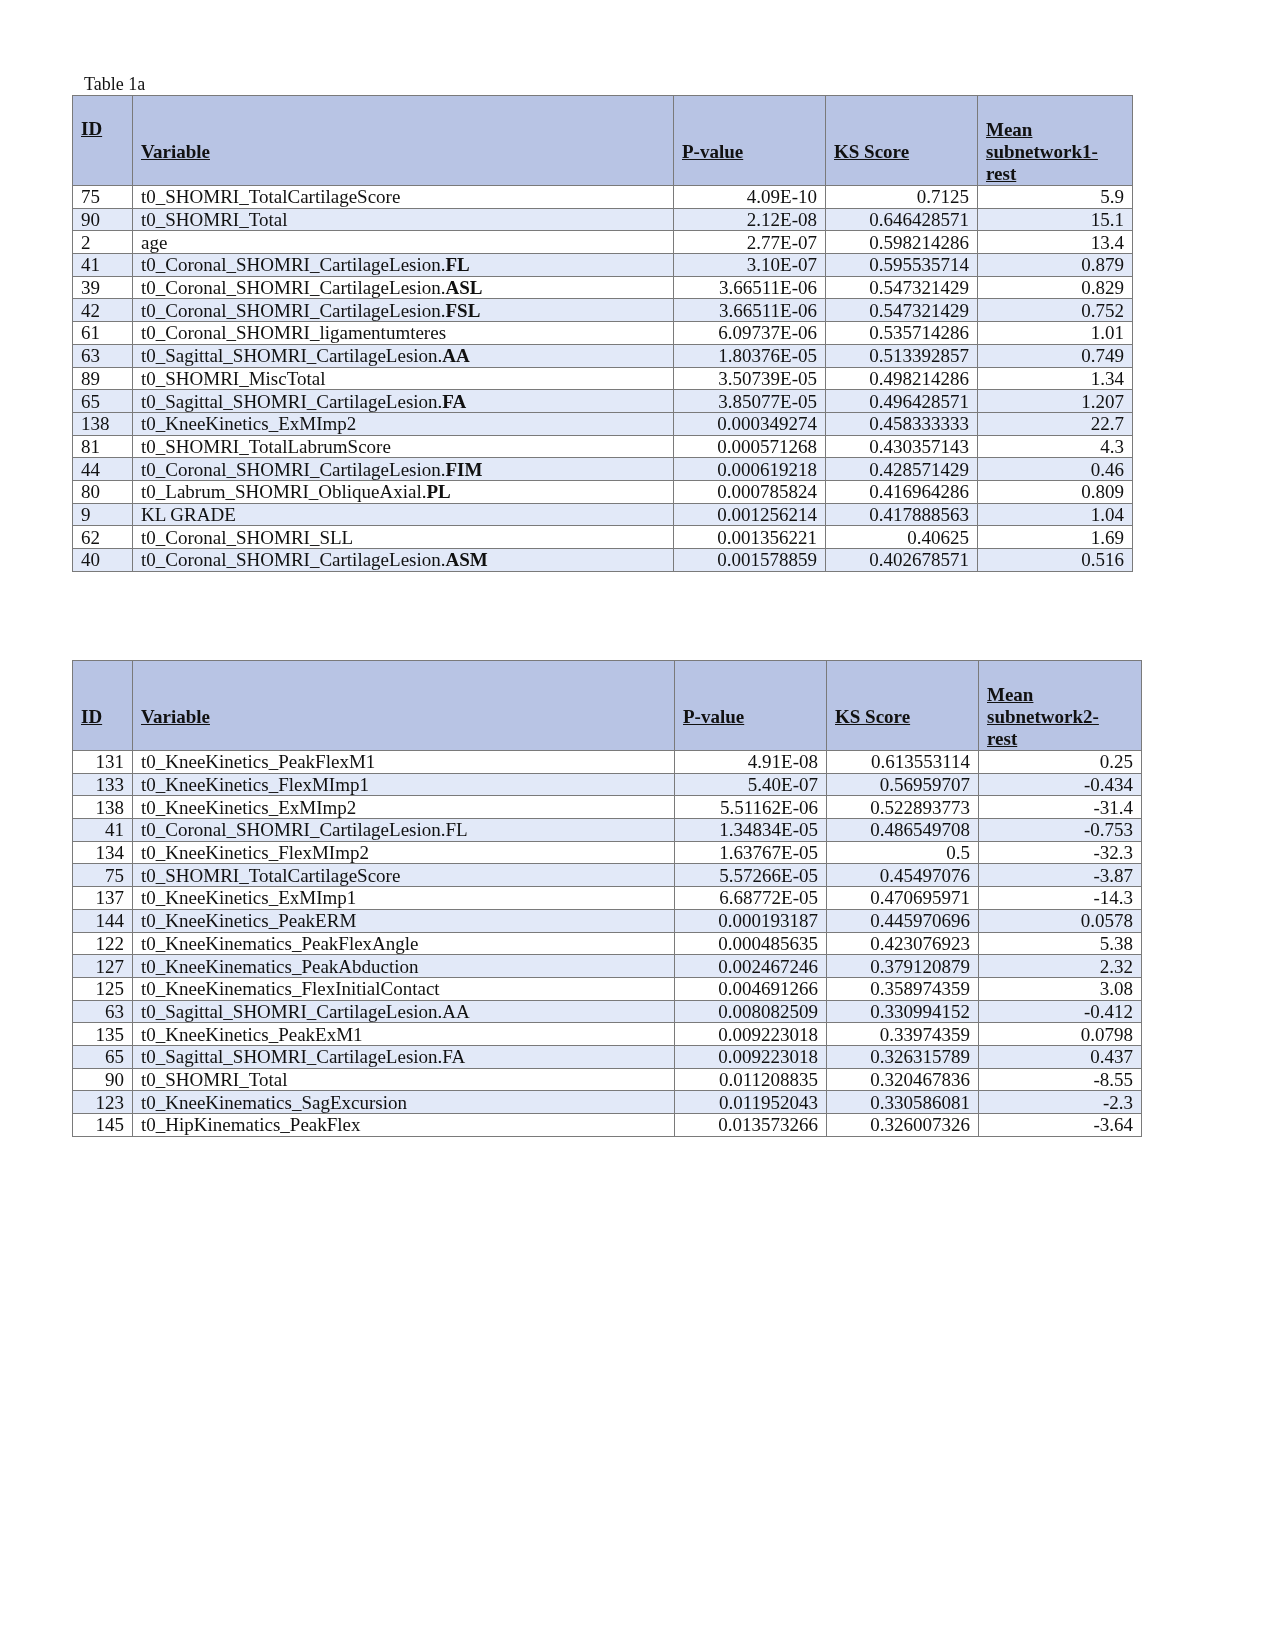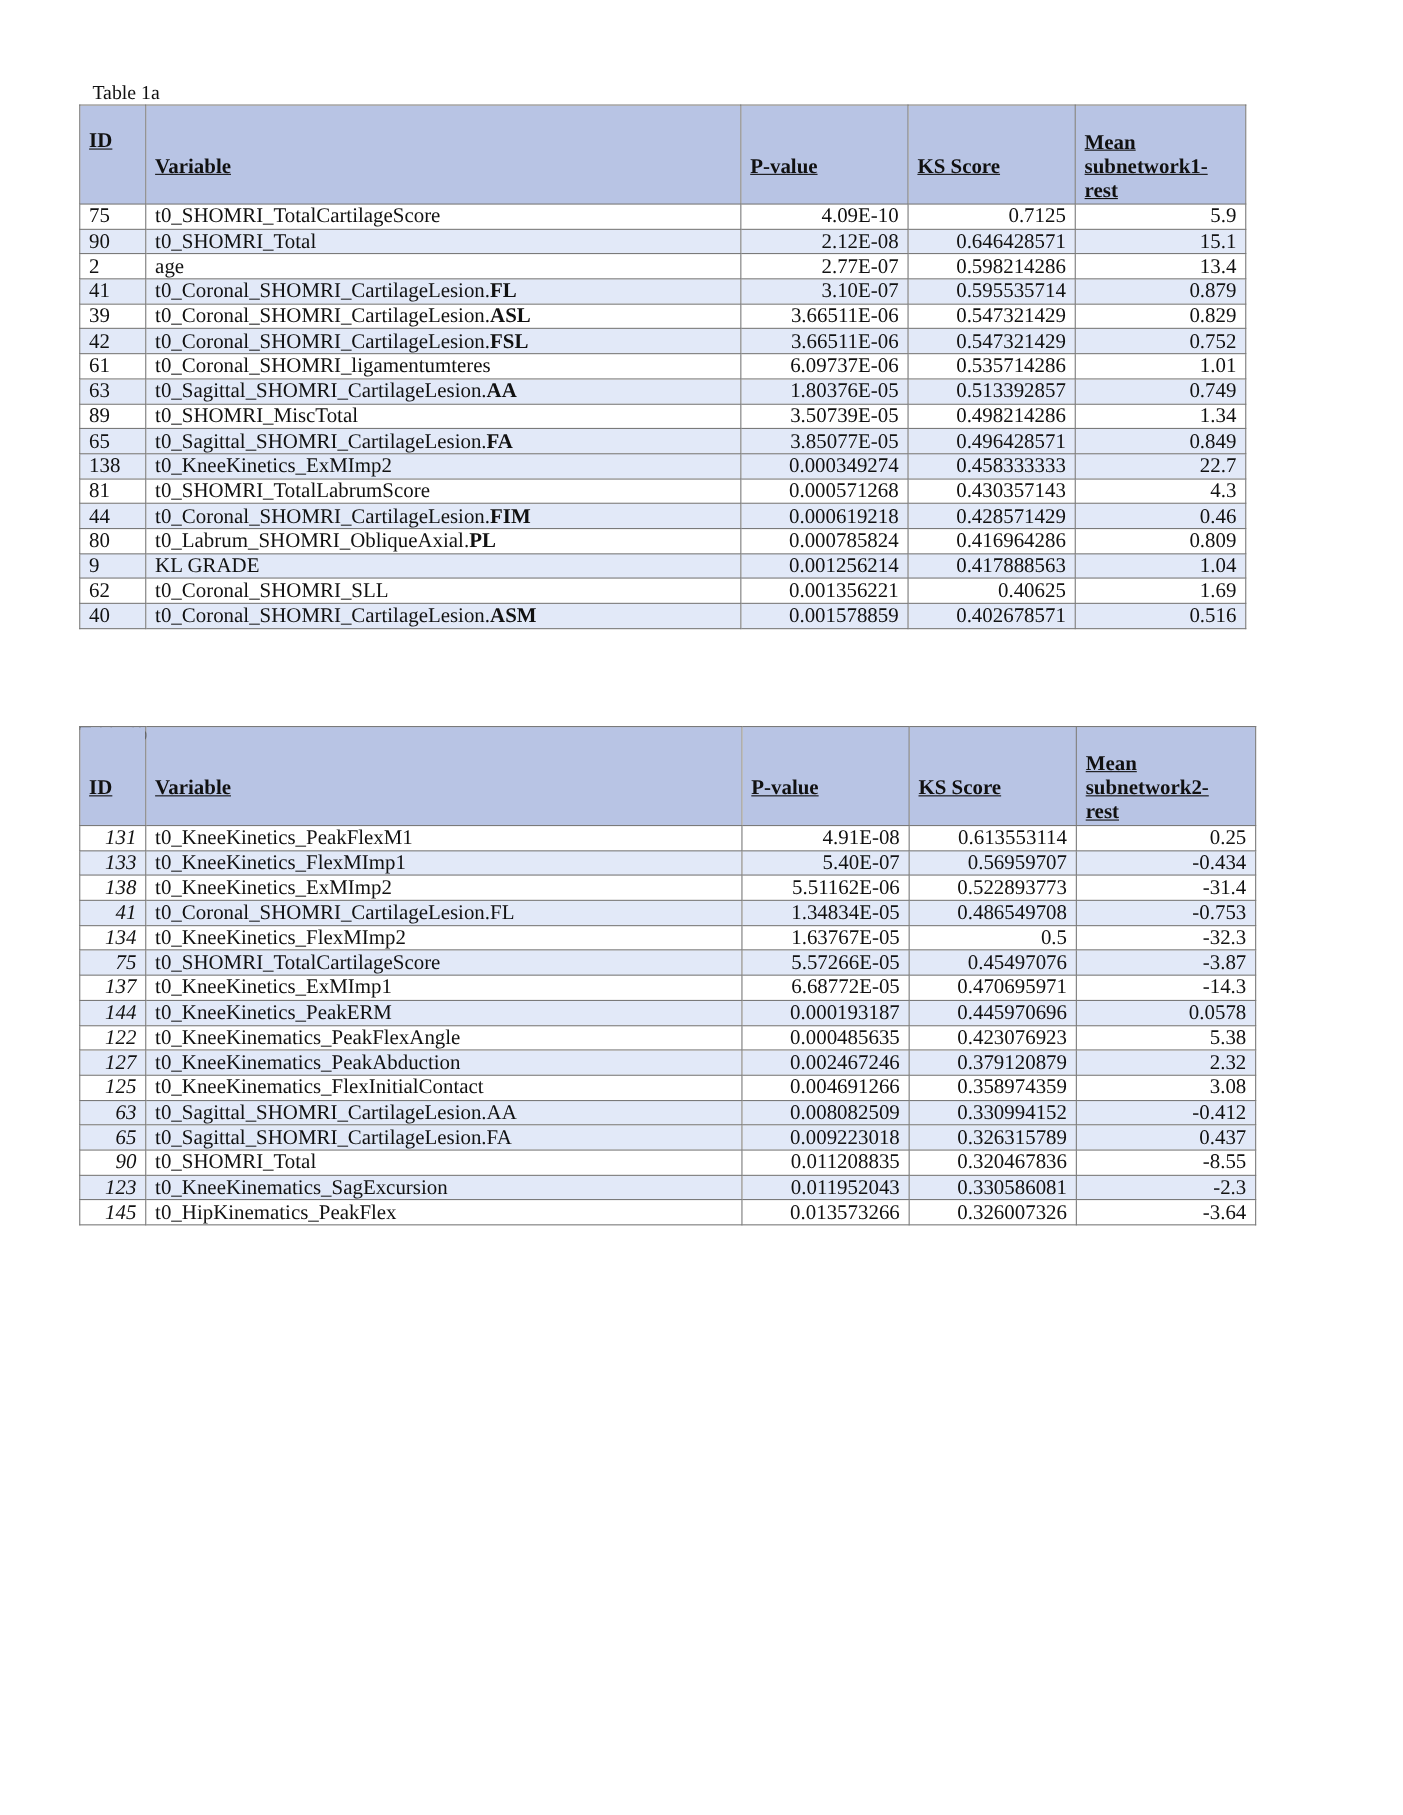--- a/index.html
+++ b/index.html
@@ -20,21 +20,21 @@
   th {
     background: #b8c4e4; font-weight: bold; text-align: left; vertical-align: middle;
   }
   th span.u { text-decoration: underline; text-align: right; }
   th.mean { vertical-align: bottom; line-height: 22px; padding-bottom: 0; }
   th.id-top { vertical-align: top; padding-top: 22px; }
   tr.body td { height: 21.7px; }
   tr.stripe td { background: #e2e9f8; }
   td.num { text-align: right; }
   td.id-left { text-align: left; }
-  td.id-right { text-align: right; font-style: italic; }
+  td.id-right { text-align: right; }
   .bold { font-weight: bold; }
 
   #t1a { left: 72px; top: 95px; width: 1060px; }
   #t1b { left: 72px; top: 660px; width: 1069px; }
 </style>
 </head>
 <body>
 
 <div class="caption" style="top:74px;margin-left:12px;">Table 1a</div>
 <table id="t1a">
@@ -120,21 +120,21 @@
         <td><span>t0_SHOMRI_MiscTotal</span></td>
         <td class="num">3.50739E-05</td>
         <td class="num">0.498214286</td>
         <td class="num">1.34</td>
       </tr>
       <tr class="body stripe">
         <td class="id-left">65</td>
         <td><span>t0_Sagittal_SHOMRI_CartilageLesion.</span><span class="bold">FA</span></td>
         <td class="num">3.85077E-05</td>
         <td class="num">0.496428571</td>
-        <td class="num">0.849</td>
+        <td class="num">1.207</td>
       </tr>
       <tr class="body stripe">
         <td class="id-left">138</td>
         <td><span>t0_KneeKinetics_ExMImp2</span></td>
         <td class="num">0.000349274</td>
         <td class="num">0.458333333</td>
         <td class="num">22.7</td>
       </tr>
       <tr class="body">
         <td class="id-left">81</td>
@@ -281,20 +281,27 @@
         <td class="num">0.358974359</td>
         <td class="num">3.08</td>
       </tr>
       <tr class="body stripe">
         <td class="id-right">63</td>
         <td><span>t0_Sagittal_SHOMRI_CartilageLesion.AA</span></td>
         <td class="num">0.008082509</td>
         <td class="num">0.330994152</td>
         <td class="num">-0.412</td>
       </tr>
+      <tr class="body">
+        <td class="id-right">135</td>
+        <td><span>t0_KneeKinetics_PeakExM1</span></td>
+        <td class="num">0.009223018</td>
+        <td class="num">0.33974359</td>
+        <td class="num">0.0798</td>
+      </tr>
       <tr class="body stripe">
         <td class="id-right">65</td>
         <td><span>t0_Sagittal_SHOMRI_CartilageLesion.FA</span></td>
         <td class="num">0.009223018</td>
         <td class="num">0.326315789</td>
         <td class="num">0.437</td>
       </tr>
       <tr class="body">
         <td class="id-right">90</td>
         <td><span>t0_SHOMRI_Total</span></td>

